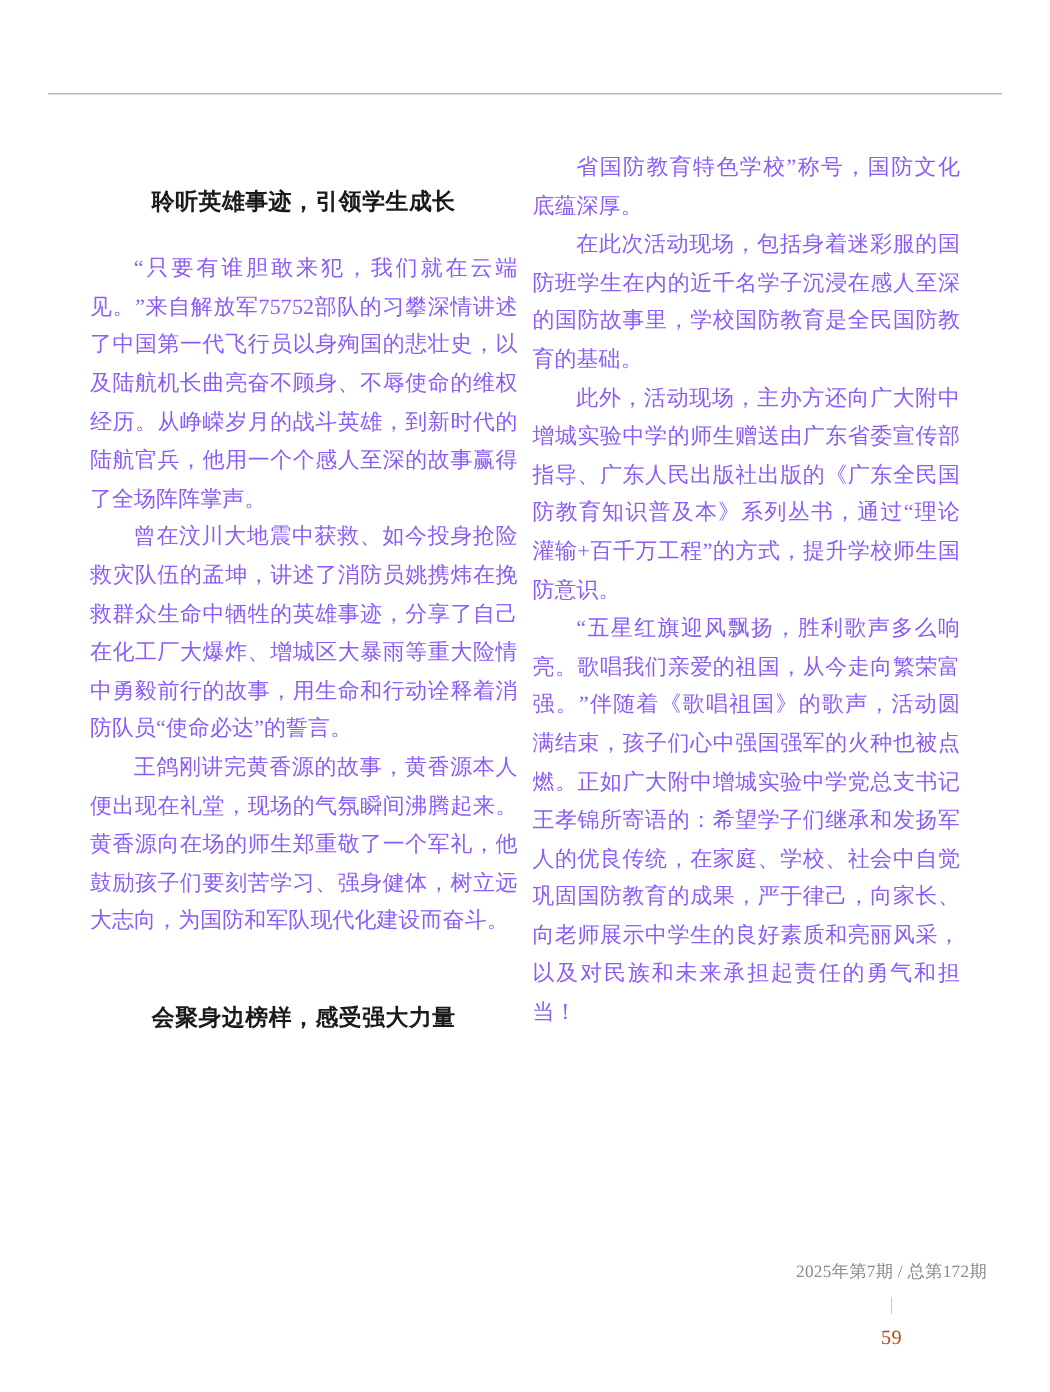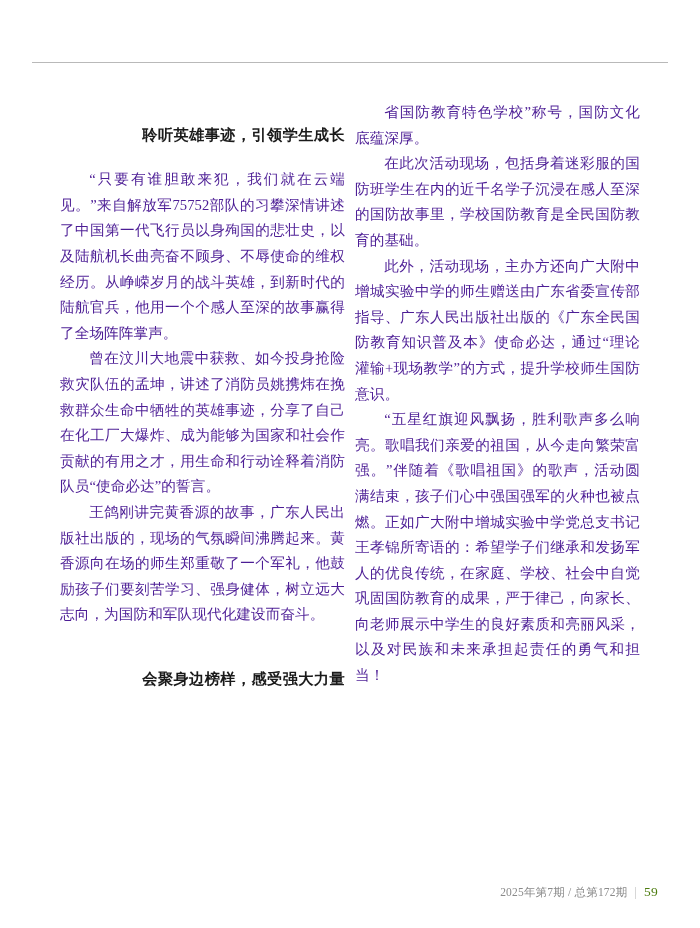--- a/index.html
+++ b/index.html
@@ -39,88 +39,88 @@
     box-sizing: border-box;
   }
   .col-left { padding-top: 24px; }
   .col-right { padding-top: 0px; }
 
   .section-heading {
     font-family: "Liberation Sans", "DejaVu Sans", sans-serif;
     font-weight: bold;
     font-size: 15.2px;
     color: #1a1a1a;
-    text-align: right;
+    text-align: center;
     letter-spacing: 0.4px;
     margin: 0 0 22px 0;
     line-height: 1.4;
   }
   .section-heading.second {
     margin-top: 40px;
     margin-bottom: 22px;
   }
   p.body {
     margin: 0;
     font-size: 14.6px;
     line-height: 25.6px;
-    color: #4c1d95;
+    color: #8b5cf6;
     text-align: justify;
     text-align-last: left;
     text-indent: 2em;
     text-justify: inter-character;
     word-break: break-all;
     letter-spacing: 0.1px;
   }
   .footer {
     position: absolute;
     right: 42px;
     bottom: 28px;
     display: flex;
-    flex-direction: row;
+    flex-direction: column;
     align-items: center;
     gap: 7px;
     color: #8a8a8a;
     font-size: 11.5px;
     font-family: "Liberation Serif", "DejaVu Serif", serif;
   }
   .footer .issue { letter-spacing: 0.2px; }
   .footer .sep {
     color: #c0c0c0;
     font-size: 12px;
   }
   .footer .pageno {
     font-size: 13.5px;
-    color: #4d7c0f;
+    color: #c2410c;
     letter-spacing: 0.3px;
   }
 </style>
 </head>
 <body>
 
 <div class="page">
 
   <div class="top-rule"></div>
 
   <div class="columns">
 
     <div class="col col-left">
       <h2 class="section-heading">聆听英雄事迹，引领学生成长</h2>
 
       <p class="body">“只要有谁胆敢来犯，我们就在云端见。”来自解放军75752部队的习攀深情讲述了中国第一代飞行员以身殉国的悲壮史，以及陆航机长曲亮奋不顾身、不辱使命的维权经历。从峥嵘岁月的战斗英雄，到新时代的陆航官兵，他用一个个感人至深的故事赢得了全场阵阵掌声。</p>
-      <p class="body">曾在汶川大地震中获救、如今投身抢险救灾队伍的孟坤，讲述了消防员姚携炜在挽救群众生命中牺牲的英雄事迹，分享了自己在化工厂大爆炸、成为能够为国家和社会作贡献的有用之才，用生命和行动诠释着消防队员“使命必达”的誓言。</p>
-      <p class="body">王鸽刚讲完黄香源的故事，广东人民出版社出版的，现场的气氛瞬间沸腾起来。黄香源向在场的师生郑重敬了一个军礼，他鼓励孩子们要刻苦学习、强身健体，树立远大志向，为国防和军队现代化建设而奋斗。</p>
+      <p class="body">曾在汶川大地震中获救、如今投身抢险救灾队伍的孟坤，讲述了消防员姚携炜在挽救群众生命中牺牲的英雄事迹，分享了自己在化工厂大爆炸、增城区大暴雨等重大险情中勇毅前行的故事，用生命和行动诠释着消防队员“使命必达”的誓言。</p>
+      <p class="body">王鸽刚讲完黄香源的故事，黄香源本人便出现在礼堂，现场的气氛瞬间沸腾起来。黄香源向在场的师生郑重敬了一个军礼，他鼓励孩子们要刻苦学习、强身健体，树立远大志向，为国防和军队现代化建设而奋斗。</p>
 
       <h2 class="section-heading second">会聚身边榜样，感受强大力量</h2>
 
     </div>
 
     <div class="col col-right">
       <p class="body">省国防教育特色学校”称号，国防文化底蕴深厚。</p>
       <p class="body">在此次活动现场，包括身着迷彩服的国防班学生在内的近千名学子沉浸在感人至深的国防故事里，学校国防教育是全民国防教育的基础。</p>
-      <p class="body">此外，活动现场，主办方还向广大附中增城实验中学的师生赠送由广东省委宣传部指导、广东人民出版社出版的《广东全民国防教育知识普及本》使命必达，通过“理论灌输+现场教学”的方式，提升学校师生国防意识。</p>
+      <p class="body">此外，活动现场，主办方还向广大附中增城实验中学的师生赠送由广东省委宣传部指导、广东人民出版社出版的《广东全民国防教育知识普及本》系列丛书，通过“理论灌输+百千万工程”的方式，提升学校师生国防意识。</p>
       <p class="body"><span>“五星红旗迎风飘扬，胜利歌声多么响亮。歌唱我们亲爱的祖国，从今走向繁荣富强。”伴随着《歌唱祖国》的歌声，活动圆满结束，孩子们心中强国强军的火种也被点燃。正如广大附中增城实验中学党总支书记王孝锦所寄语的：希望学子们继承和发扬军人的优良传统，在家庭、学校、社会中自觉巩固国防教育的成果，严于律己，向家长、向老师展示中学生的良好素质和亮丽风采，以及对民族和未来承担起责任的勇气和担当！</span></p>
     </div>
 
   </div>
 
   <div class="footer">
     <span class="issue">2025年第7期 / 总第172期</span>
     <span class="sep">|</span>
     <span class="pageno">59</span>
   </div>

